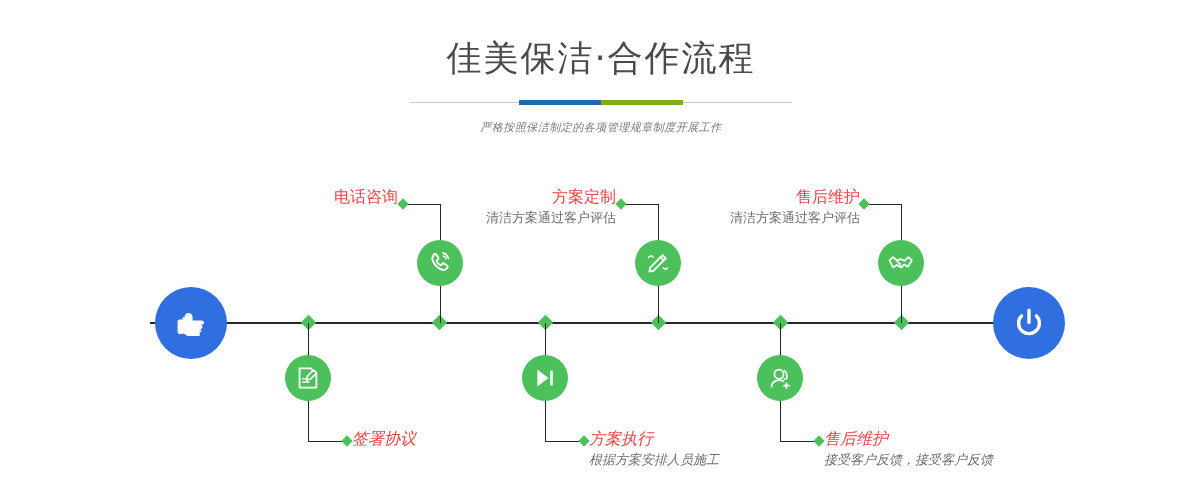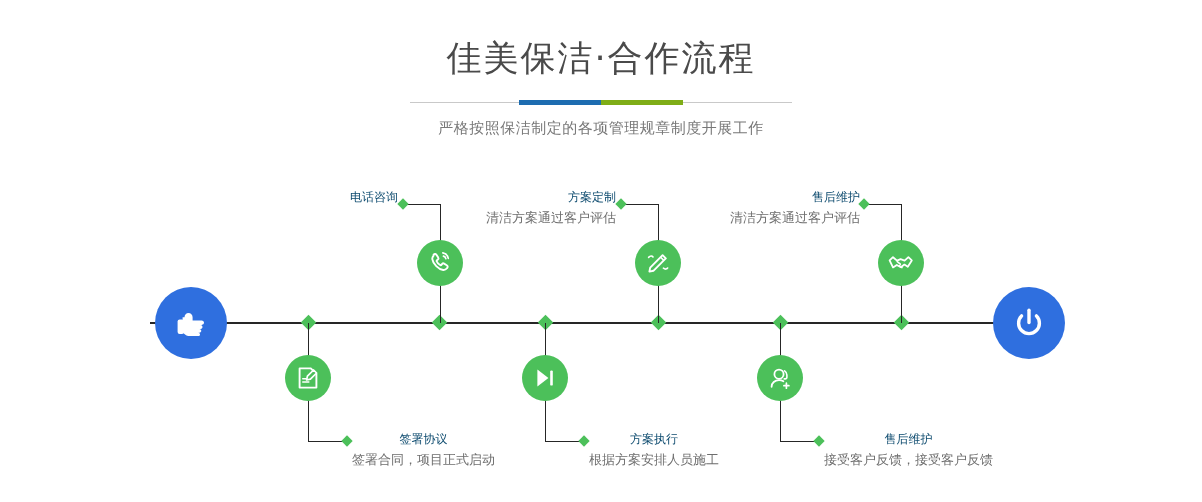--- a/index.html
+++ b/index.html
@@ -27,22 +27,23 @@
   }
   .divider-blue {
     position: absolute; left: 109px; top: 2px; width: 82px; height: 5px;
     background: #1d6cb0;
   }
   .divider-green {
     position: absolute; left: 191px; top: 2px; width: 82px; height: 5px;
     background: #7fad17;
   }
   .subtitle {
-    font-size: 15px; line-height: 20px; color: #787878; margin-top: 10px;
+    font-size: 11px; line-height: 20px; color: #787878; margin-top: 10px;
     letter-spacing: 0.5px;
+    font-style: italic;
   }
 
   
   .axis {
     position: absolute; left: 150px; top: 322px; width: 902px; height: 2px;
     background: #262626;
   }
   .endcap {
     position: absolute; width: 72px; height: 72px; border-radius: 50%;
     background: #2f6fdf; display: flex; align-items: center; justify-content: center;
@@ -61,27 +62,27 @@
   .conn-h { height: 1px; width: auto; }
 
   .bubble {
     position: absolute; width: 46px; height: 46px; border-radius: 50%;
     background: #4cc05a; display: flex; align-items: center; justify-content: center;
   }
   .bubble svg { display: block; }
 
   .lbl { position: absolute; white-space: nowrap; }
   .lbl .t {
-    font-size: 12px; color: #0c4a6e; line-height: 22px;
+    font-size: 16px; color: #ef4444; line-height: 22px;
   }
   .lbl .s {
     font-size: 13px; color: #6e6e6e; line-height: 20px;
   }
   .lbl.top { text-align: right; }
-  .lbl.bot { text-align: center; }
+  .lbl.bot { text-align: left; font-style: italic; }
 
   .tip { position: absolute; width: 8px; height: 8px; background: #4cc05a; transform: rotate(45deg); }
 </style>
 </head>
 <body>
 
 <div id="root">
 
   <div class="header">
     <div class="title">佳美保洁·合作流程</div>
@@ -143,21 +144,20 @@
     <span>
       <svg width="28" height="28" viewBox="0 0 28 28">
         <path fill="none" stroke="#ffffff" stroke-width="1.9" stroke-linejoin="round" d="M5.6 4.4h11.2l5.6 5.6v13.6H5.6z"></path>
         <path fill="none" stroke="#ffffff" stroke-width="1.6" stroke-linecap="round" d="M8.8 14.8h7.4M8.8 18h6"></path>
         <path fill="#4cc05a" stroke="#ffffff" stroke-width="1.7" stroke-linejoin="round" d="M13.4 12.2 19.6 6l3 3-6.2 6.2-3.8.8z"></path>
       </svg>
     </span>
   </div>
   <div class="lbl bot" style="left:352px; top:428px;">
     <div class="t">签署协议</div>
-    <div class="s">签署合同，项目正式启动</div>
   </div>
 
   <div class="conn" style="left:658px; top:204px; height:119px;"></div>
   <div class="conn conn-h" style="left:621px; top:204px; width:38px;"></div>
   <div class="tip" style="left:617px; top:200px;"></div>
   <div class="bubble" style="left:635px; top:240px;">
     <span>
       <svg width="28" height="28" viewBox="0 0 28 28">
         <path fill="none" stroke="#ffffff" stroke-width="1.9" stroke-linejoin="round" d="M6.2 18.6 18.6 6.2l3.2 3.2L9.4 21.8l-4 .8z"></path>
         <path fill="none" stroke="#ffffff" stroke-width="1.6" d="M16.6 8.2l3.2 3.2"></path>

